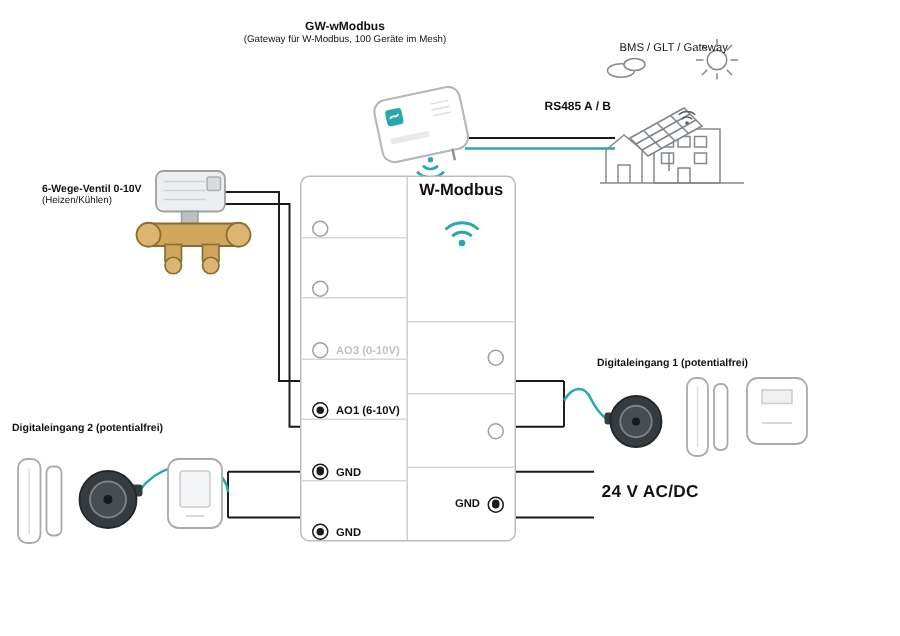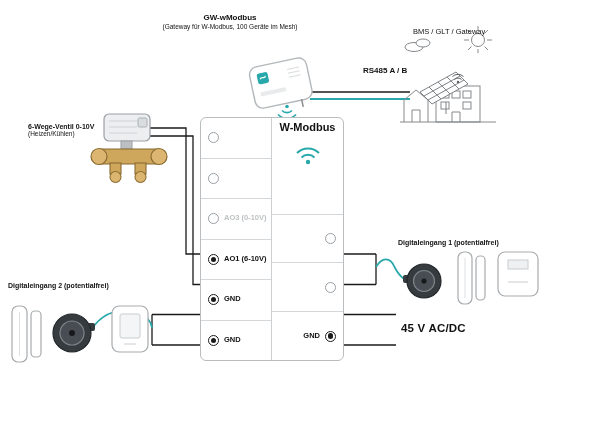--- a/index.html
+++ b/index.html
@@ -7,21 +7,21 @@
   .canvas { position:relative; width:600px; height:424px; background:#fff; overflow:hidden; }
   .overlay { position:absolute; left:0; top:0; z-index:1; }
 
   
   .tblock { position:absolute; left:200px; top:117px; width:144px; height:244px; background:#fff;
             border:1px solid #b9bdc0; border-radius:6px; display:flex; z-index:2; box-sizing:border-box; }
   .col { width:72px; box-sizing:border-box; display:flex; flex-direction:column; position:relative; }
   .col.left { border-right:1px solid #cdd0d3; }
   .trow { flex:1; display:flex; align-items:center; box-sizing:border-box; border-bottom:1px solid #d4d7d9; }
   .col .trow:last-child { border-bottom:none; }
-  .col.left .trow { padding-left:7px; }
+  .col.left .trow { padding-left:7px;align-items:flex-end; }
   .col.right .trow { justify-content:flex-end; padding-right:7px; }
   .term { width:11px; height:11px; box-sizing:border-box; border:1px solid #9aa0a6; border-radius:50%;
           background:#fff; flex:0 0 auto; position:relative; }
   .term.active { border:1.5px solid #1a1a1a; }
   .term.active::after { content:""; position:absolute; left:1.8px; top:1.8px; right:1.8px; bottom:1.8px;
           background:#1a1a1a; border-radius:50%; }
   .tlabel { font-size:7.5px; font-weight:700; margin-left:5px; line-height:1.15; color:#111; white-space:nowrap; }
   .col.right .tlabel { margin-left:0; margin-right:5px; text-align:right; }
   .trow.muted .tlabel { color:#bfc2c4; }
   .l1 { display:block; }
@@ -168,21 +168,21 @@
     <div class="t2">(Gateway für W-Modbus, 100 Geräte im Mesh)</div>
   </div>
   <div class="lbl rs485-label">RS485 A / B</div>
   <div class="lbl bms-label">BMS / GLT / Gateway</div>
   <div class="lbl valve-label">
     <div class="t1">6-Wege-Ventil 0-10V</div>
     <div class="t2">(Heizen/Kühlen)</div>
   </div>
   <div class="lbl di2-label">Digitaleingang 2 (potentialfrei)</div>
   <div class="lbl di1-label">Digitaleingang 1 (potentialfrei)</div>
-  <div class="lbl power-label">45 V AC/DC</div>
+  <div class="lbl power-label">24 V AC/DC</div>
 
   <div class="tblock">
     <div class="col left">
       <div class="trow">
         <span class="term"></span>
         <span class="tlabel"></span>
       </div>
       <div class="trow">
         <span class="term"></span>
         <span class="tlabel"></span>

